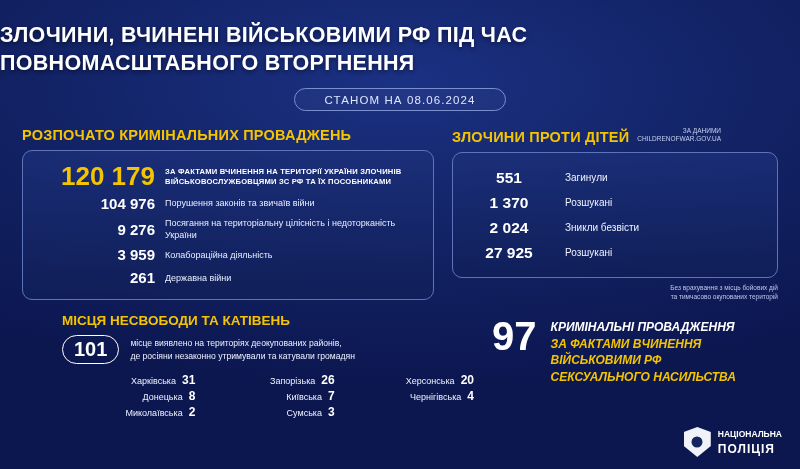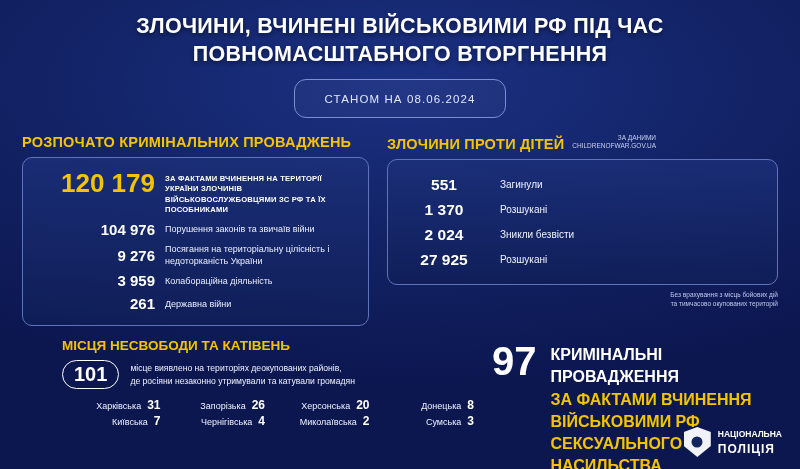--- a/index.html
+++ b/index.html
@@ -11,49 +11,48 @@
   }
   .page {
     position: relative;
     width: 800px; height: 469px;
     background:
       radial-gradient(ellipse 700px 300px at 50% 18%, #1b3183 0%, #132468 45%, #0c1750 100%);
     color: #ffffff;
   }
   
   .title {
-    text-align: center;
-    padding-top: 13px;
+    padding-top: 22px;
     font-size: 21.5px;
     font-weight: bold;
     letter-spacing: 0.3px;
     line-height: 1.28;
     text-shadow: 0 2px 4px rgba(0,0,0,.45);
   }
   .date-pill {
     margin: 11px auto 0;
     width: 212px;
-    height: 39px;
+    height: 23px;
     border: 1px solid #7b8ed0;
     border-radius: 12px;
     display: flex;
     align-items: center;
     justify-content: center;
     font-size: 11.5px;
     letter-spacing: 1.1px;
     color: #dfe6ff;
     background: rgba(255,255,255,.03);
   }
   
   .cols {
     display: flex;
     padding: 16px 22px 0 22px;
     gap: 18px;
   }
-  .col-left { width: 347px; }
+  .col-left { width: 412px; }
   .col-right { flex: 1; }
 
   .sect-head {
     display: flex;
     align-items: flex-end;
     gap: 8px;
     margin-bottom: 7px;
   }
   .sect-title {
     font-size: 14.5px;
@@ -178,45 +177,46 @@
     padding: 2px 11px;
     font-size: 20px;
     font-weight: bold;
     color: #ffffff;
     line-height: 1.15;
   }
   .bl-desc { font-size: 8.6px; line-height: 1.45; color: #eef2ff; }
   .regions {
     margin-top: 9px;
     display: grid;
-    grid-template-columns: repeat(4, 1fr);
+    grid-template-columns: repeat(3, 1fr);
     gap: 2px 6px;
   }
   .region {
     display: flex;
     align-items: baseline;
     justify-content: flex-end;
     gap: 6px;
     font-size: 9px;
     color: #eef2ff;
   }
   .region .rn { font-size: 12px; font-weight: bold; color: #ffffff; }
   .big97 {
     font-size: 40px;
     font-weight: bold;
     color: #ffffff;
     line-height: .95;
     padding-right: 2px;
   }
   .r97-text {
-    font-size: 16px;
+    font-size: 12px;
     font-weight: bold;
     line-height: 1.38;
     color: #f4c400;
     padding-top: 2px;
+    font-style: italic;
   }
   .r97-text .w { color: #ffffff; }
   
   .logo {
     position: absolute;
     right: 18px;
     bottom: 12px;
     display: flex;
     align-items: flex-end;
     gap: 7px;

